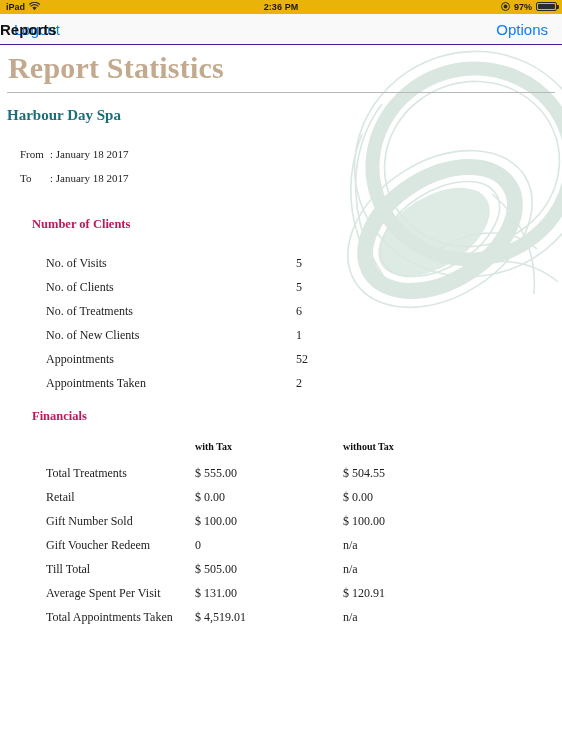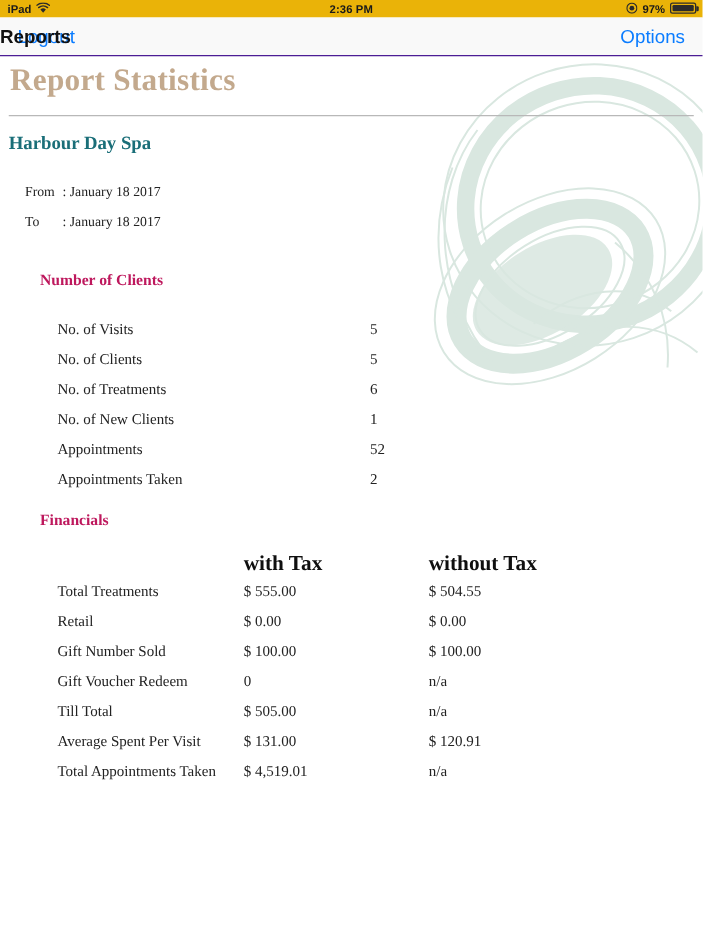--- a/index.html
+++ b/index.html
@@ -121,21 +121,21 @@
 
   
   .content {
     position: relative;
     z-index: 10;
   }
   .report-title {
     position: absolute;
     left: 8px;
     top: 6px;
-    font-size: 25px;
+    font-size: 30px;
     font-weight: bold;
     color: #c3a98d;
     letter-spacing: 0.2px;
   }
   .divider {
     position: absolute;
     left: 7px;
     top: 47px;
     width: 548px;
     height: 1px;
@@ -179,21 +179,21 @@
     left: 0;
   }
   .stat-value {
     position: absolute;
     left: 250px;
   }
 
   .fin-head {
     position: absolute;
     top: 396px;
-    font-size: 17px;
+    font-size: 10px;
     font-weight: bold;
     color: #0f0f0f;
   }
   .fin-head.with    { left: 195px; }
   .fin-head.without { left: 343px; }
 
   .fin-row {
     position: absolute;
     left: 46px;
     width: 510px;

